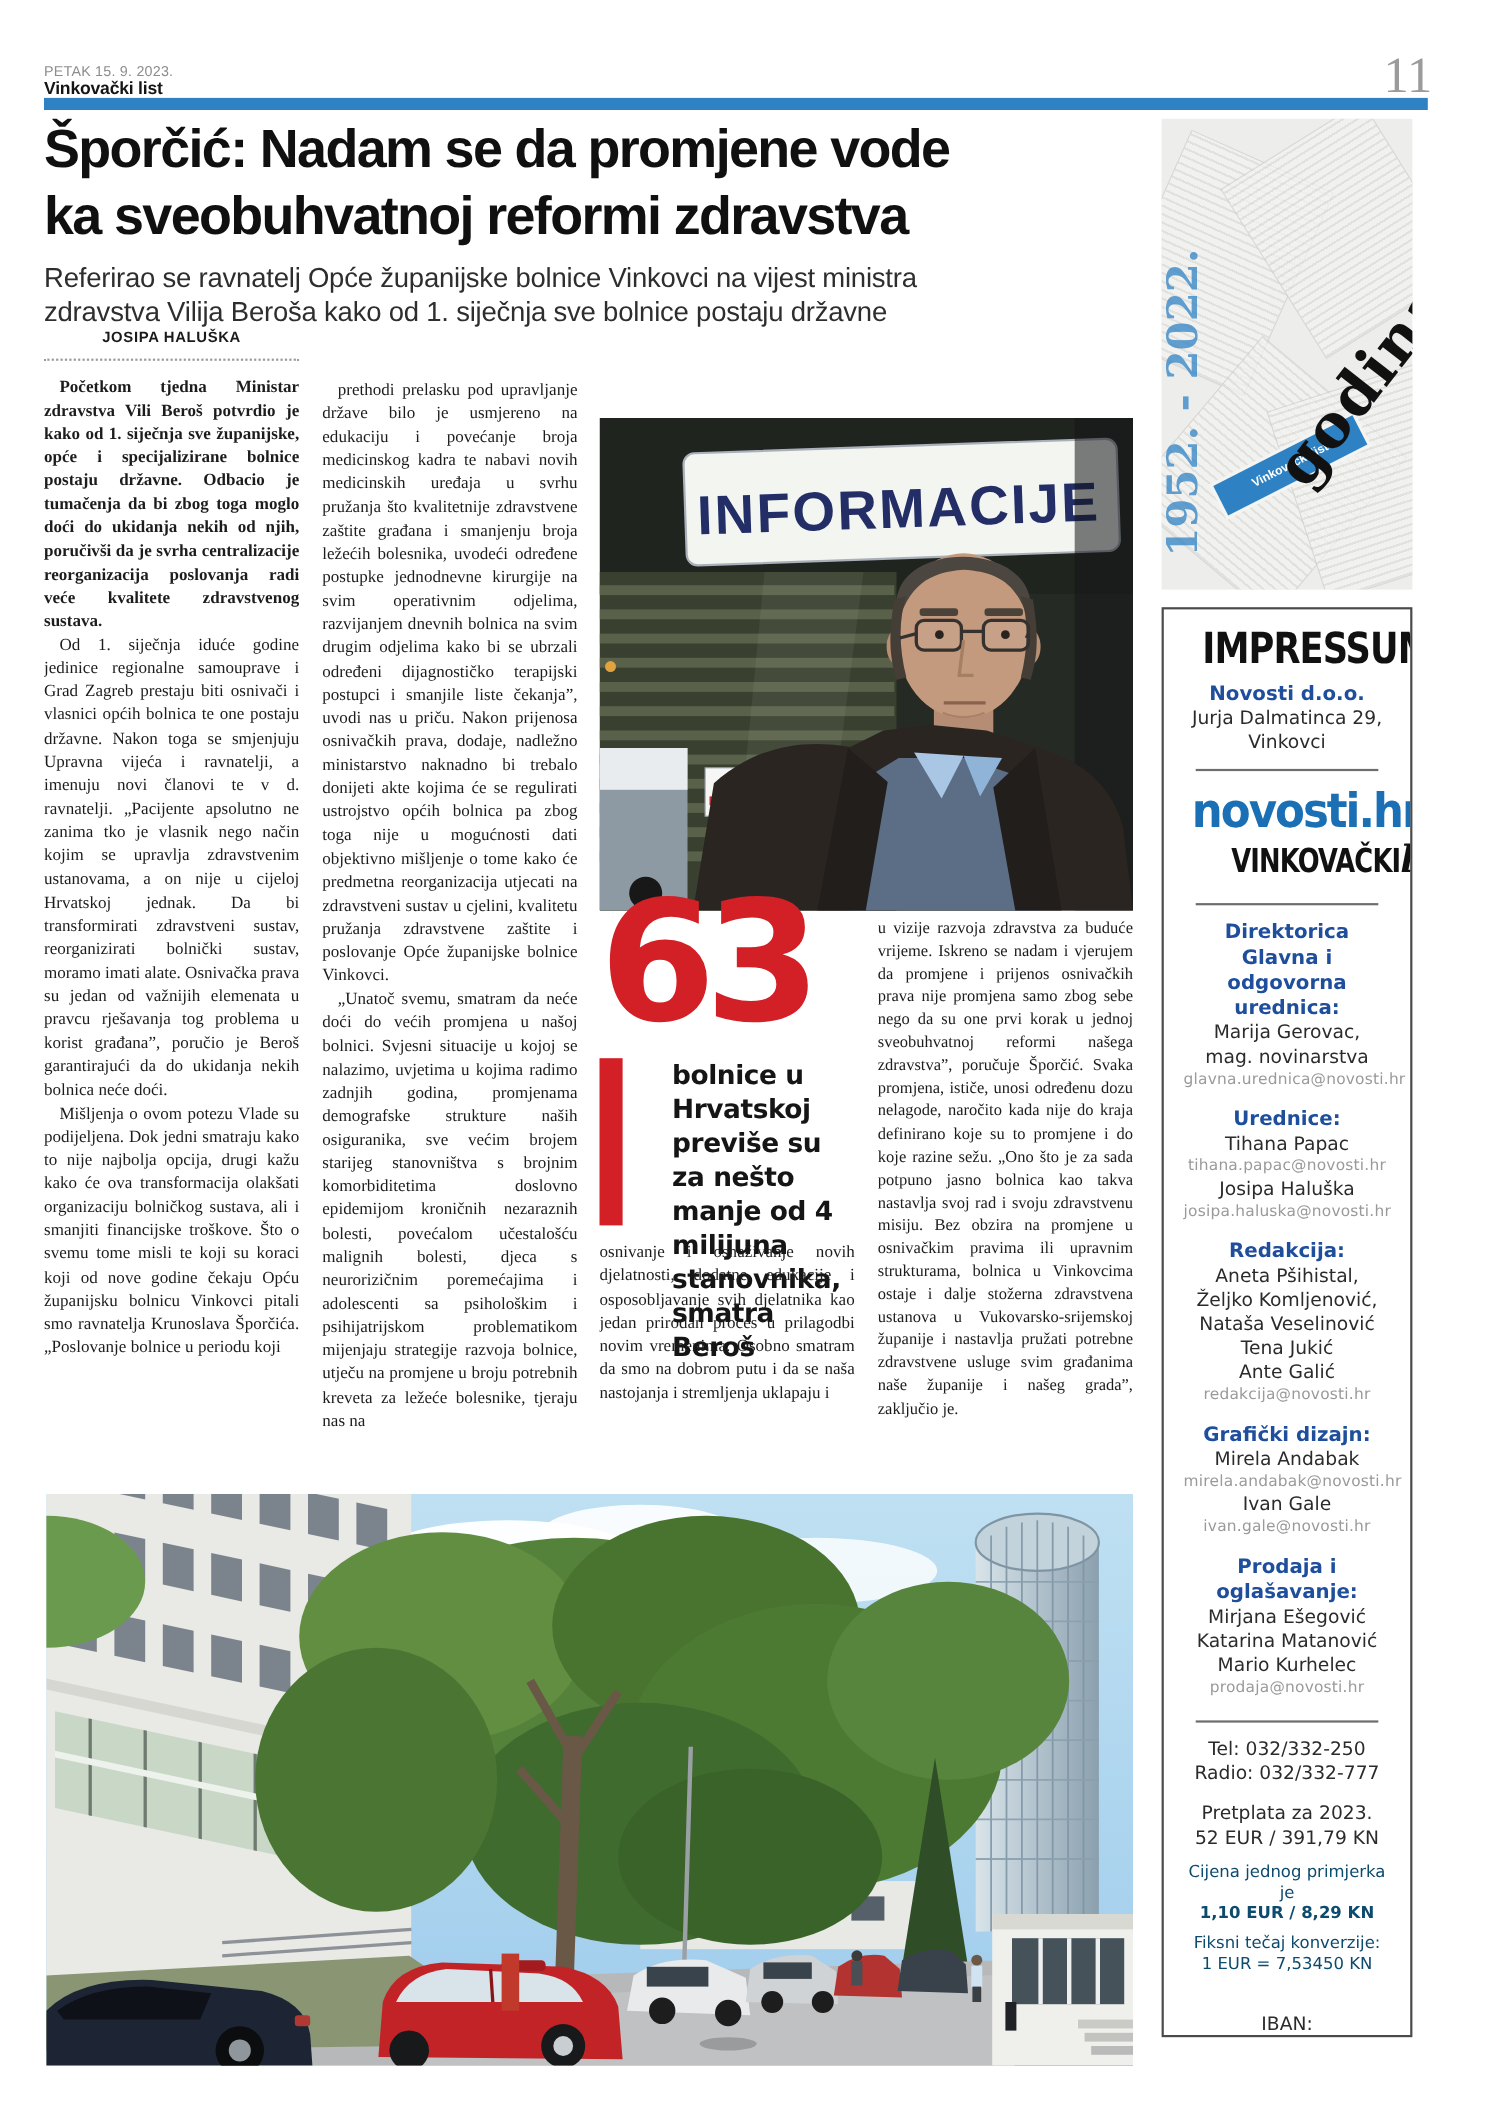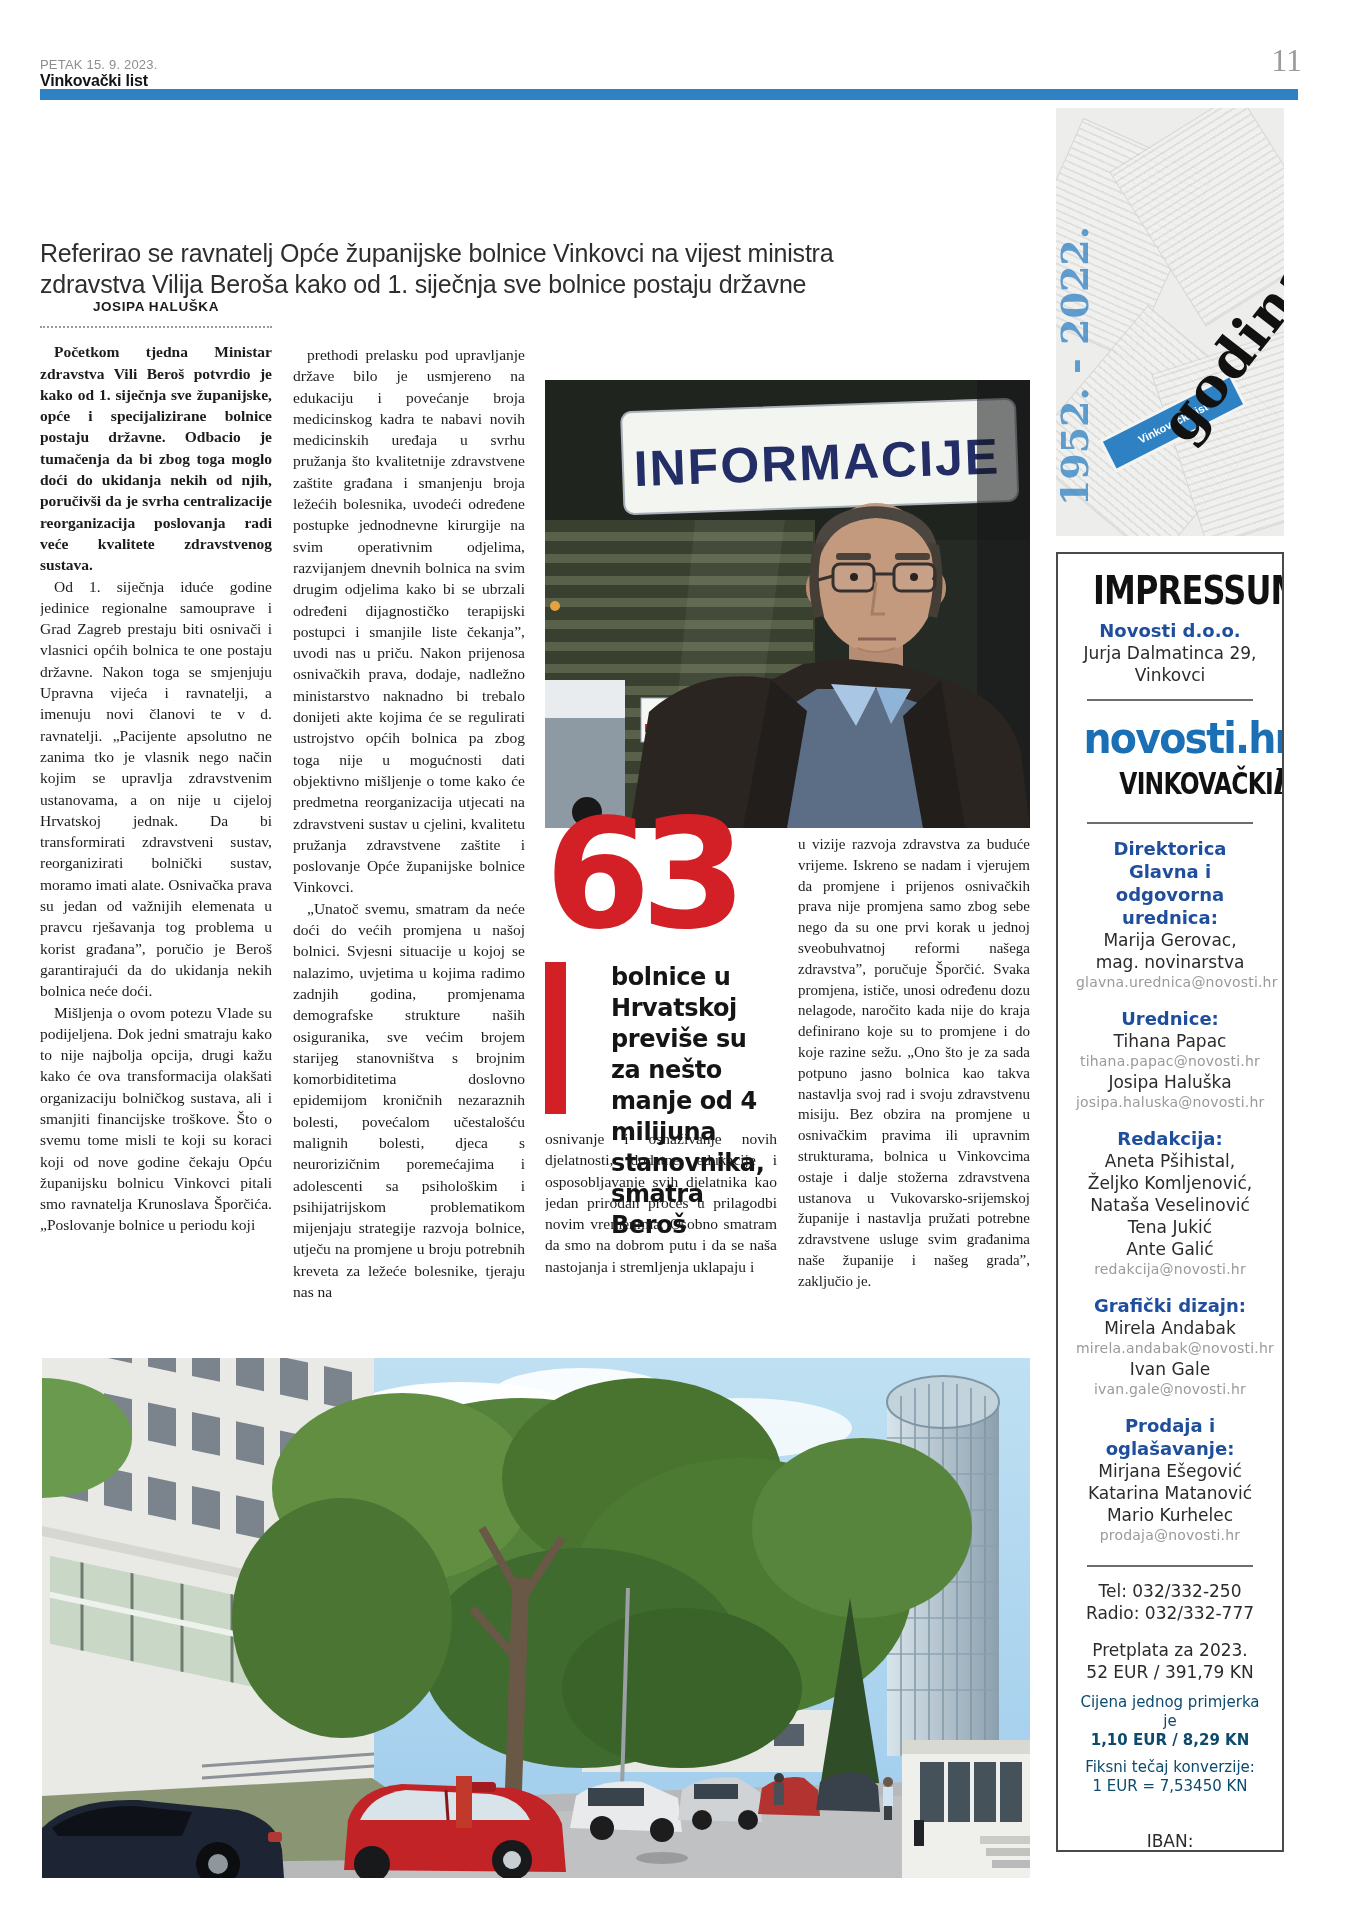--- a/index.html
+++ b/index.html
@@ -3,21 +3,21 @@
 <meta charset="utf-8">
 <style>
   html,body{margin:0;padding:0;background:#ffffff;}
   .page{position:relative;width:1354px;height:1920px;background:#fff;overflow:hidden;
         font-family:"Liberation Sans",sans-serif;color:#1b1b1b;}
   .abs{position:absolute;}
 
   
   .hdr-date{left:40px;top:57px;font-size:13px;color:#8d8d8d;letter-spacing:.2px;}
   .hdr-pub{left:40px;top:72px;font-size:16px;font-weight:700;color:#141414;letter-spacing:-.2px;}
-  .hdr-num{right:52px;top:42px;font-family:"Liberation Serif",serif;font-size:32px;color:#9b9b9b;}
+  .hdr-num{right:52px;top:42px;font-family:"Liberation Serif",serif;font-size:46px;color:#9b9b9b;}
   .hdr-bar{left:40px;top:89px;width:1258px;height:11px;background:#2e82c4;}
 
   
   .headline{left:40px;top:106px;width:900px;font-weight:700;font-size:49px;line-height:61px;
             letter-spacing:-1.5px;color:#101010;}
   .subhead{left:40px;top:238px;width:850px;font-size:25px;line-height:31px;color:#2e2e2e;letter-spacing:-.2px;}
 
   
   .bodytxt{font-family:"Liberation Serif",serif;font-size:15.5px;line-height:21.3px;
            text-align:justify;color:#1c1c1c;hyphens:auto;}
@@ -80,20 +80,24 @@
 </head>
 <body>
 
 <div class="page">
 
   <div class="abs hdr-date">PETAK 15. 9. 2023.</div>
   <div class="abs hdr-pub">Vinkovački list</div>
   <div class="abs hdr-num">11</div>
   <div class="abs hdr-bar"></div>
 
+  <div class="abs headline">
+    <div>Šporčić: Nadam se da promjene vode</div>
+    <div>ka sveobuhvatnoj reformi zdravstva</div>
+  </div>
   <div class="abs subhead">Referirao se ravnatelj Opće županijske bolnice Vinkovci na vijest ministra zdravstva Vilija Beroša kako od 1. siječnja sve bolnice postaju državne</div>
 
   <div class="abs col1 bodytxt">
     <div class="byline">JOSIPA HALUŠKA</div>
     <hr class="dotted">
     <p class="lead">Početkom tjedna Ministar zdravstva Vili Beroš potvrdio je kako od 1. siječnja sve županijske, opće i specijalizirane bolnice postaju državne. Odbacio je tumačenja da bi zbog toga moglo doći do ukidanja nekih od njih, poručivši da je svrha centralizacije reorganizacija poslovanja radi veće kvalitete zdravstvenog sustava.</p>
     <p>Od 1. siječnja iduće godine jedinice regionalne samouprave i Grad Zagreb prestaju biti osnivači i vlasnici općih bolnica te one postaju državne. Nakon toga se smjenjuju Upravna vijeća i ravnatelji, a imenuju novi članovi te v d. ravnatelji. „Pacijente apsolutno ne zanima tko je vlasnik nego način kojim se upravlja zdravstvenim ustanovama, a on nije u cijeloj Hrvatskoj jednak. Da bi transformirati zdravstveni sustav, reorganizirati bolnički sustav, moramo imati alate. Osnivačka prava su jedan od važnijih elemenata u pravcu rješavanja tog problema u korist građana”, poručio je Beroš garantirajući da do ukidanja nekih bolnica neće doći.</p>
     <p>Mišljenja o ovom potezu Vlade su podijeljena. Dok jedni smatraju kako to nije najbolja opcija, drugi kažu kako će ova transformacija olakšati organizaciju bolničkog sustava, ali i smanjiti financijske troškove. Što o svemu tome misli te koji su koraci koji od nove godine čekaju Opću županijsku bolnicu Vinkovci pitali smo ravnatelja Krunoslava Šporčića. „Poslovanje bolnice u periodu koji</p>
   </div>
 

